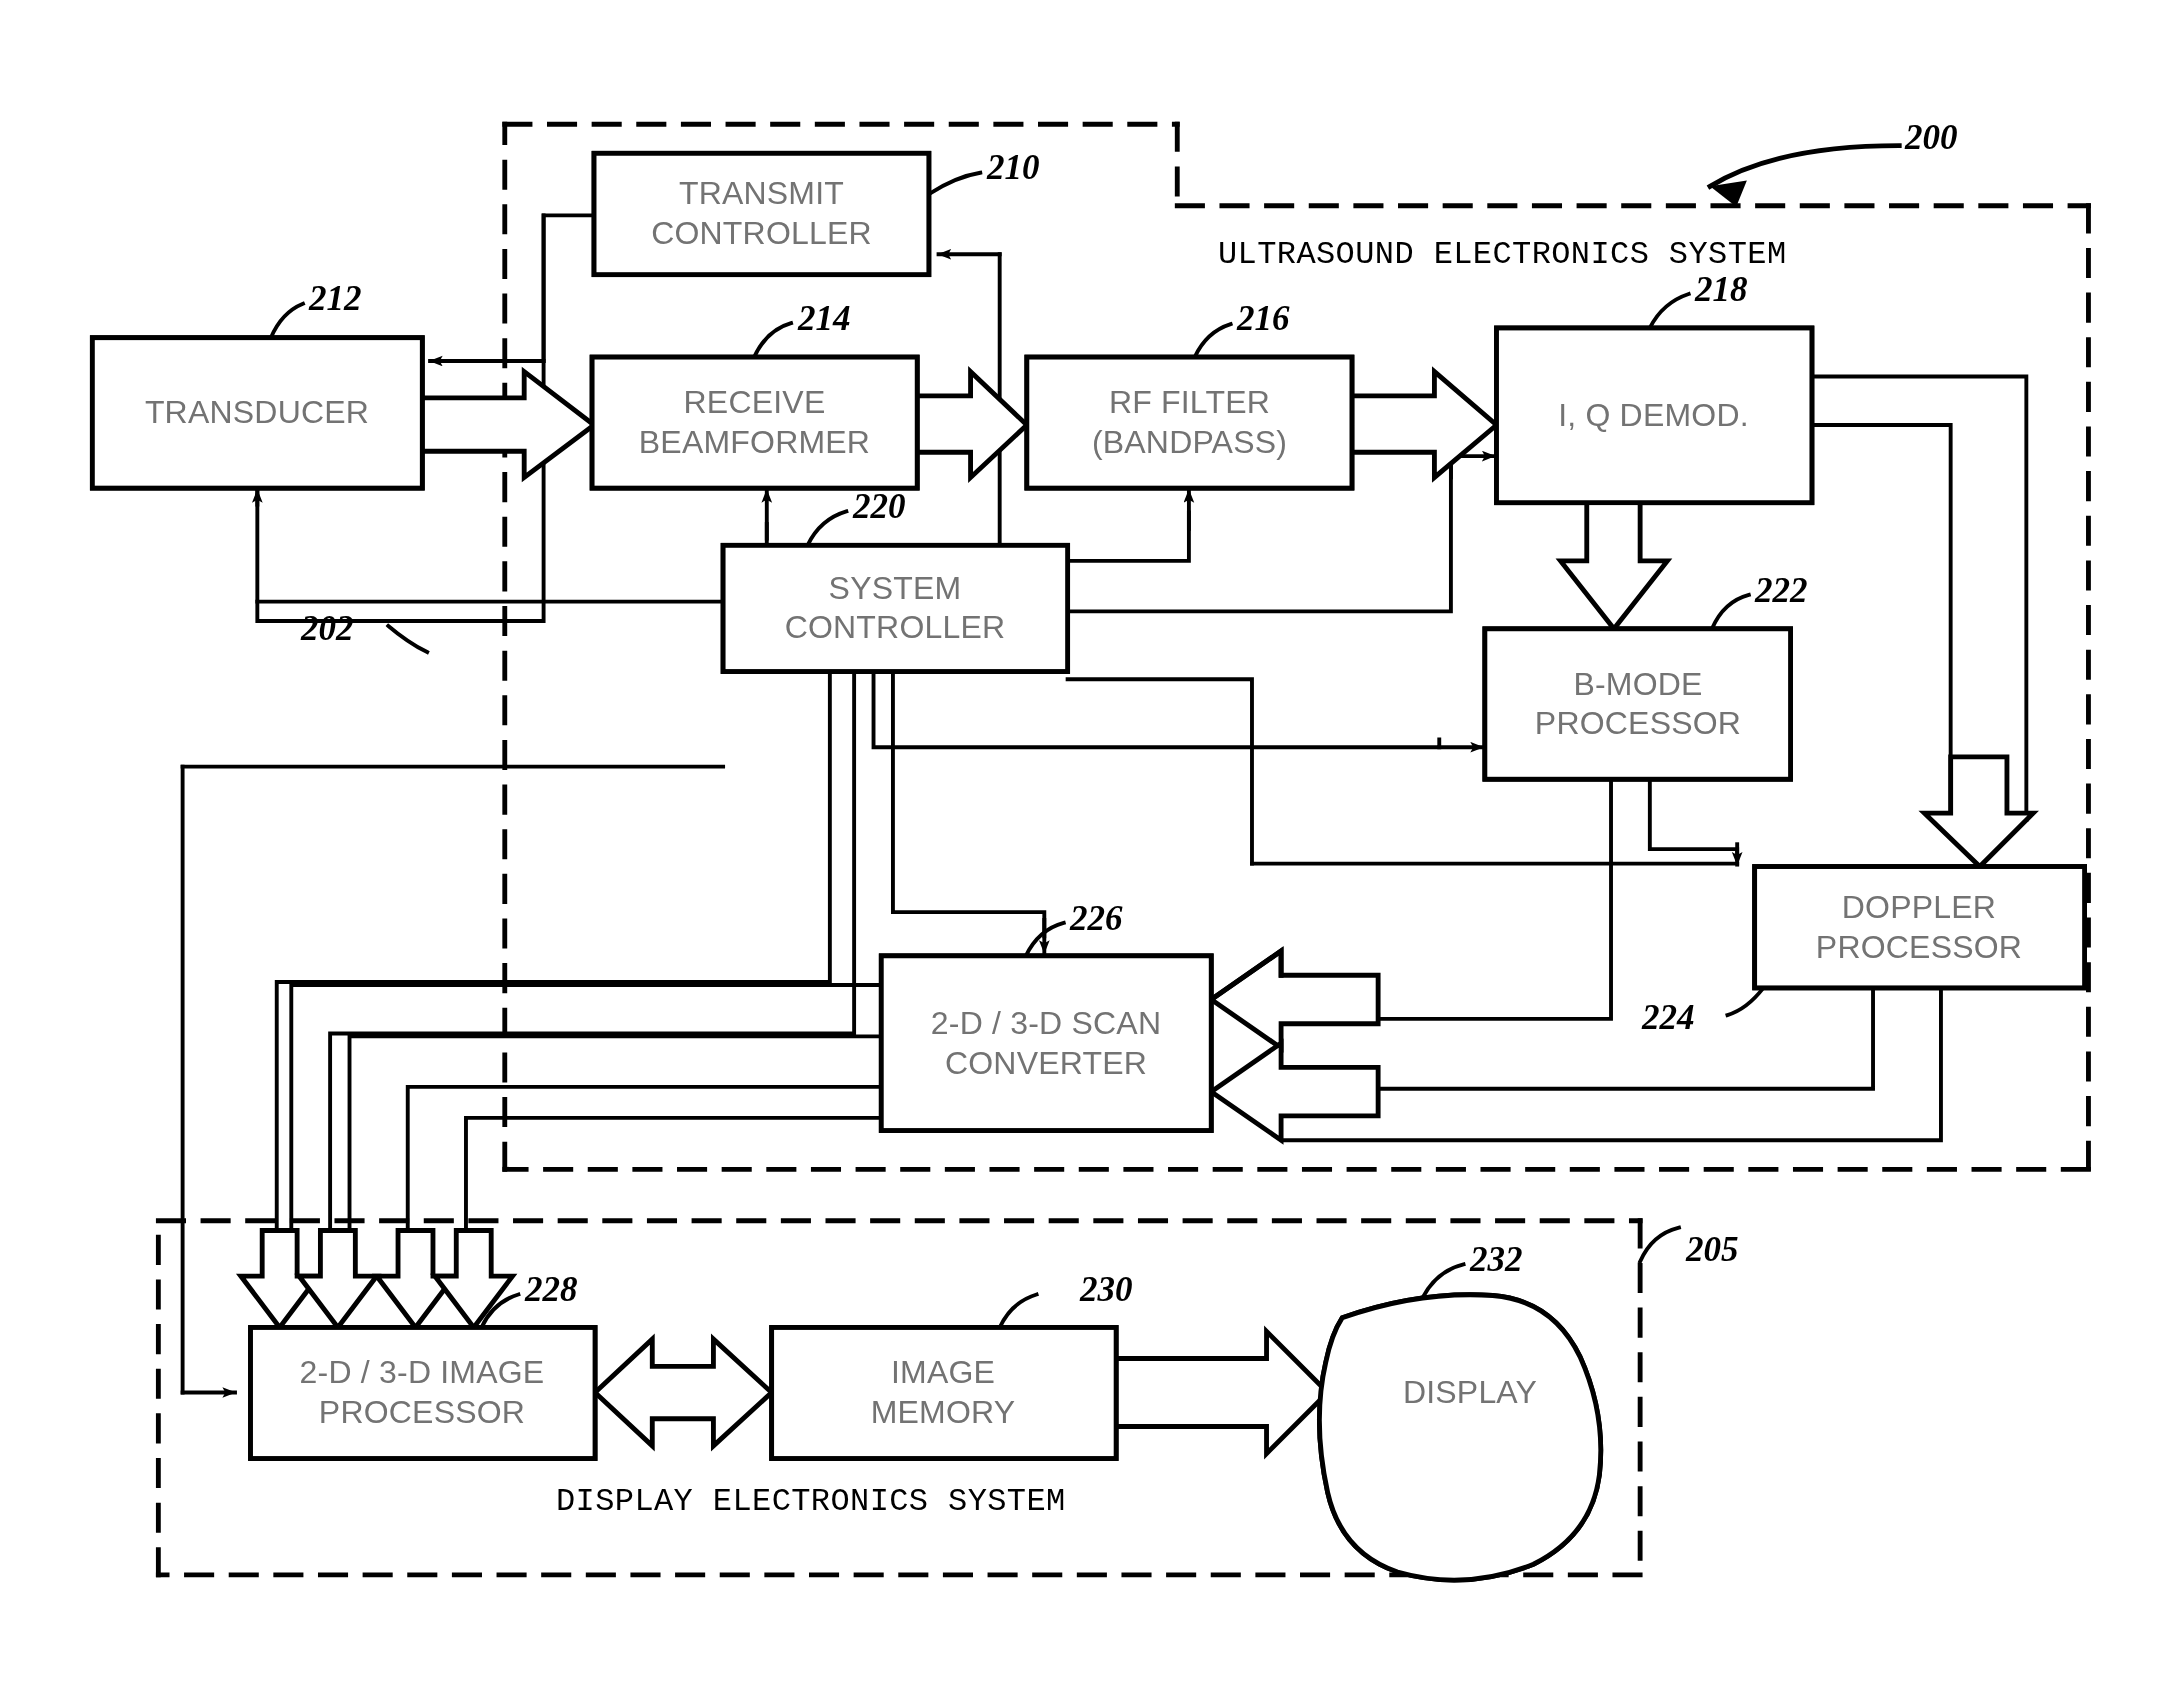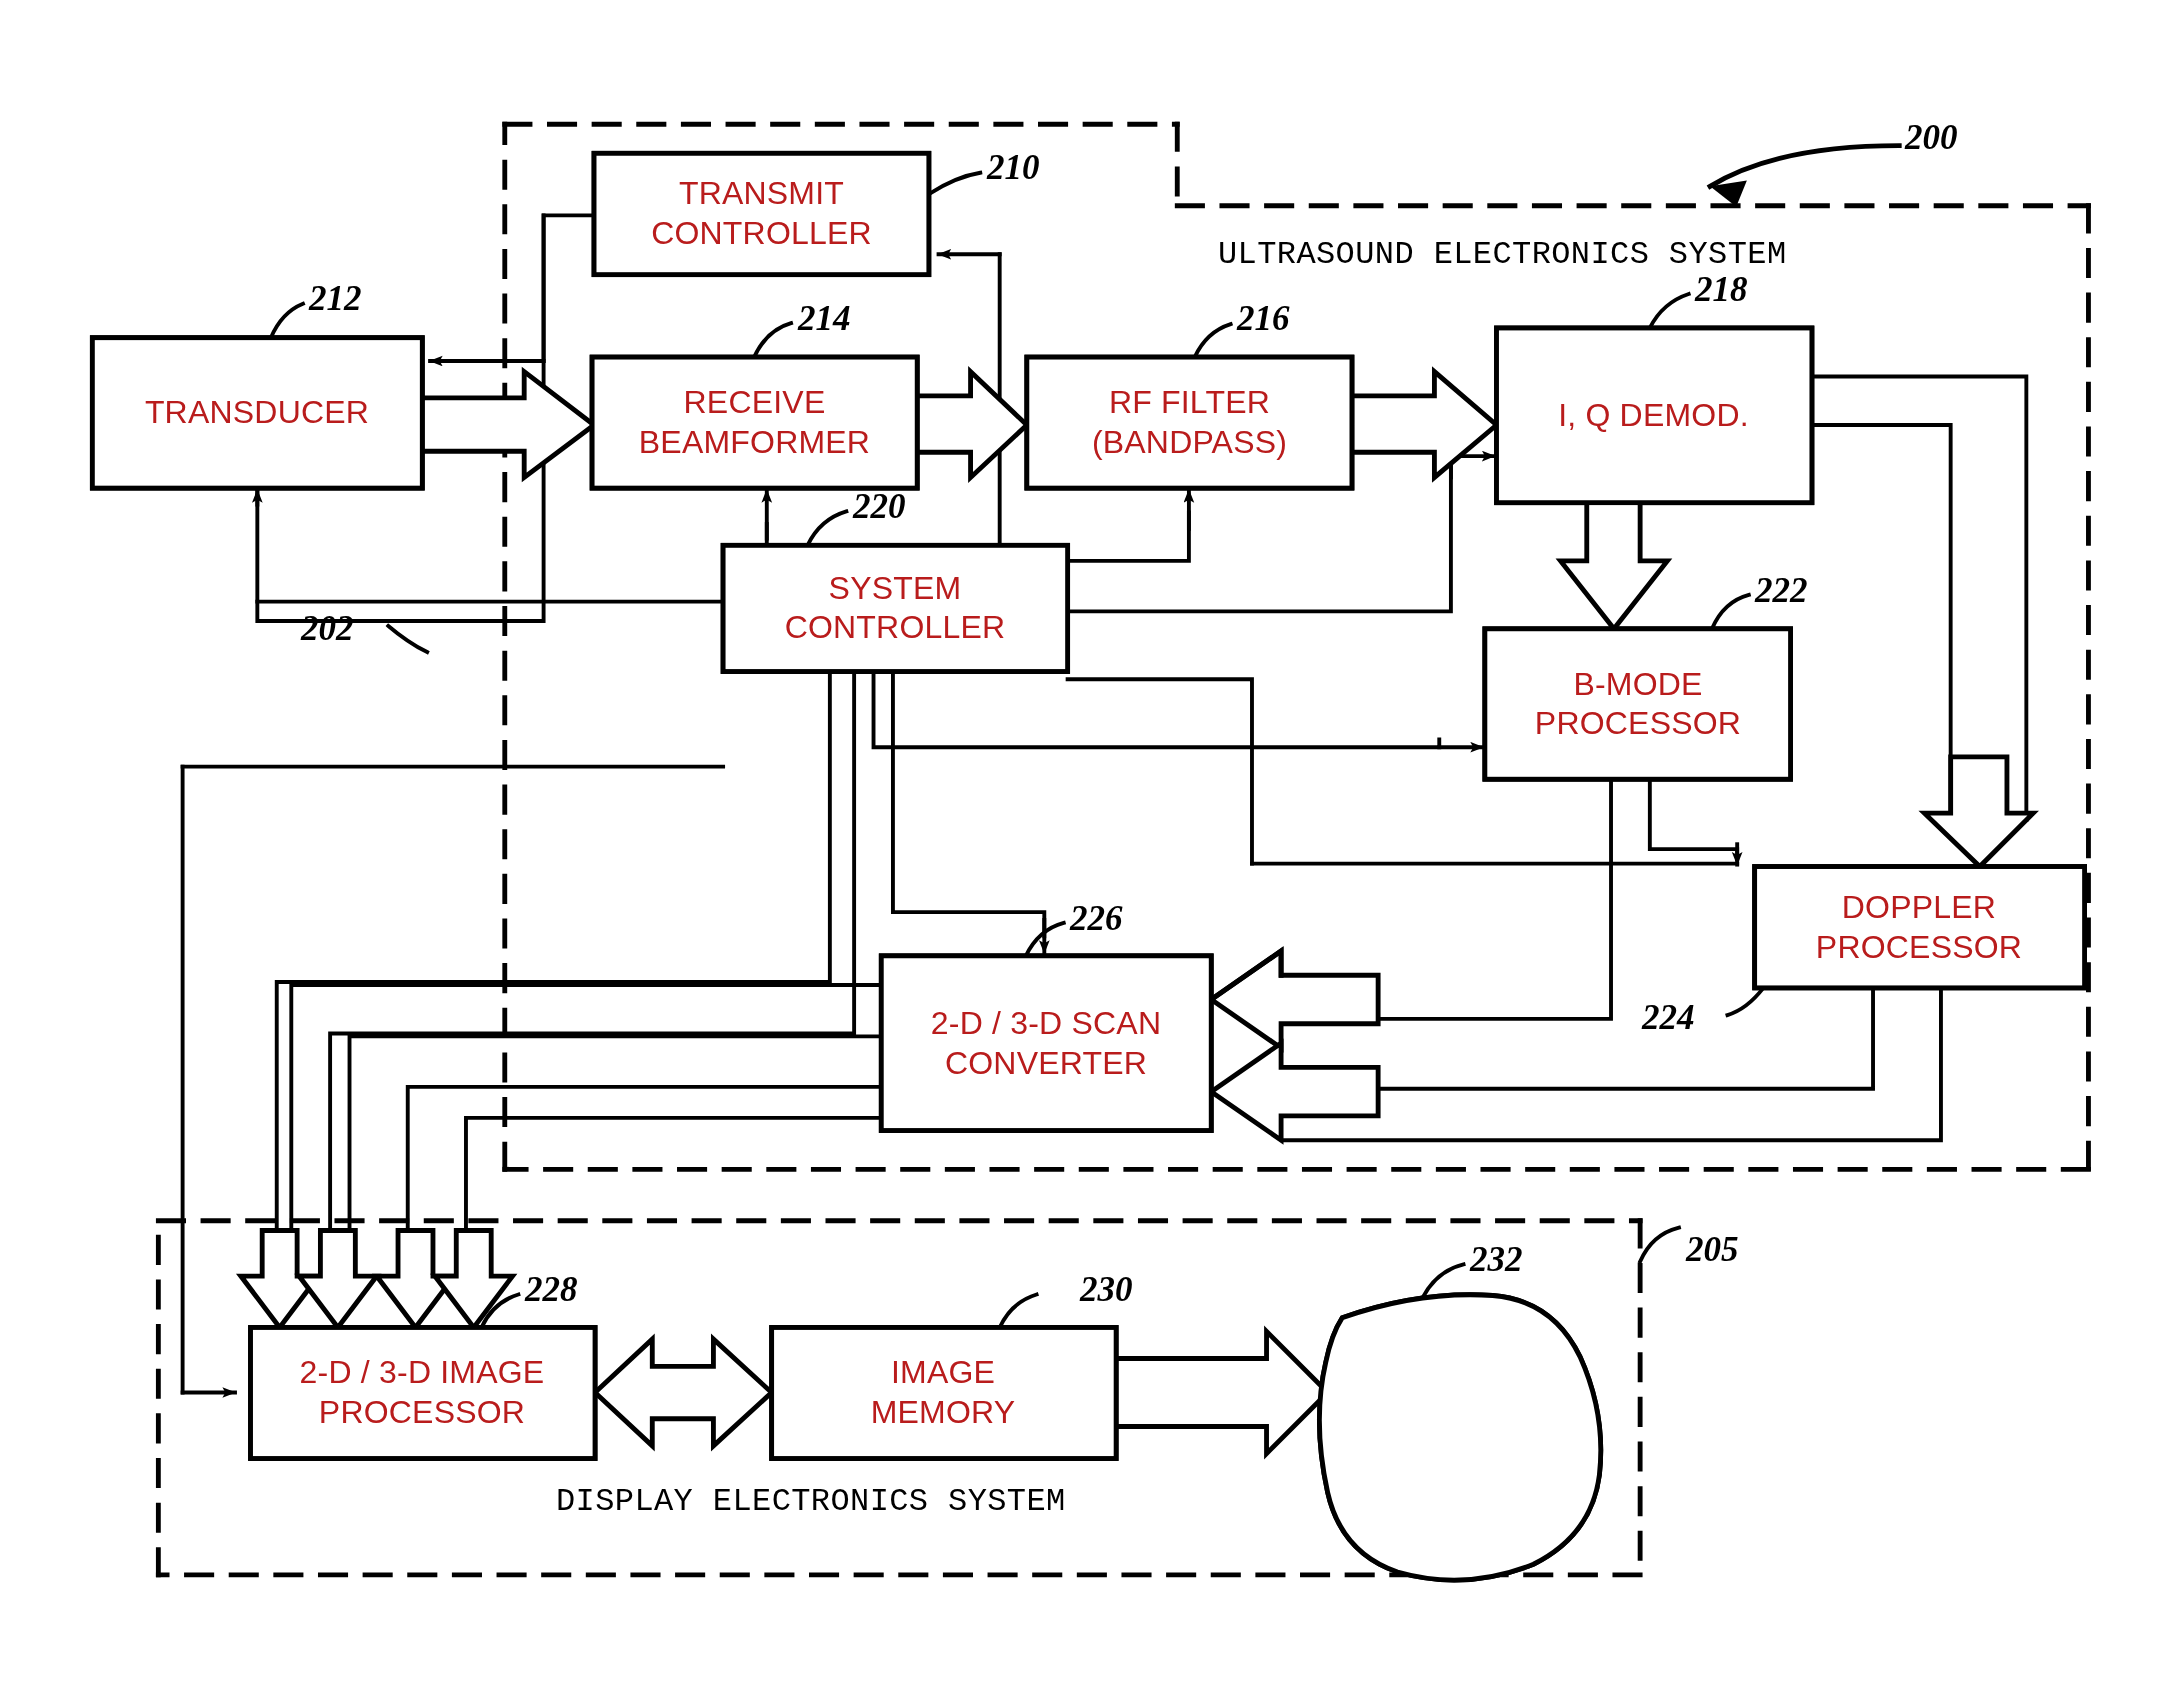--- a/index.html
+++ b/index.html
@@ -28,21 +28,21 @@
   .blk-label {
     position: absolute;
     display: flex;
     align-items: center;
     justify-content: center;
     text-align: center;
     font-family: "Liberation Sans", sans-serif;
     font-size: 32px;
     line-height: 1.22;
     letter-spacing: 0.2px;
-    color: #b91c1c;
+    color: #737373;
     pointer-events: none;
     white-space: pre-line;
   }
   .ref-num {
     position: absolute;
     font-family: "Liberation Serif", serif;
     font-style: italic;
     font-weight: bold;
     font-size: 35px;
     color: #000000;
@@ -254,20 +254,21 @@
 
   <div class="blk-label" style="left:881px; top:956px; width:330px; height:175px;">2-D / 3-D SCAN
 CONVERTER</div>
 
   <div class="blk-label" style="left:250px; top:1327px; width:344px; height:131px;">2-D / 3-D IMAGE
 PROCESSOR</div>
 
   <div class="blk-label" style="left:771px; top:1327px; width:344px; height:131px;">IMAGE
 MEMORY</div>
 
+  <div class="blk-label" style="left:1339px; top:1359px; width:262px; height:68px;">DISPLAY</div>
 
   <div class="sys-caption" style="left:1218px; top:236px;">ULTRASOUND ELECTRONICS SYSTEM</div>
 
   <div class="sys-caption" style="left:556px; top:1483px;">DISPLAY ELECTRONICS SYSTEM</div>
 
   <div class="ref-num" style="left:1905px; top:118px;">200</div>
 
   <div class="ref-num" style="left:987px; top:148px;">210</div>
 
   <div class="ref-num" style="left:309px; top:279px;">212</div>

